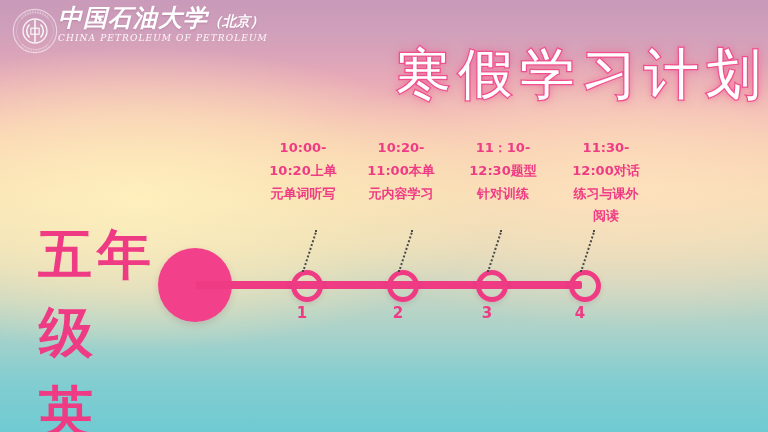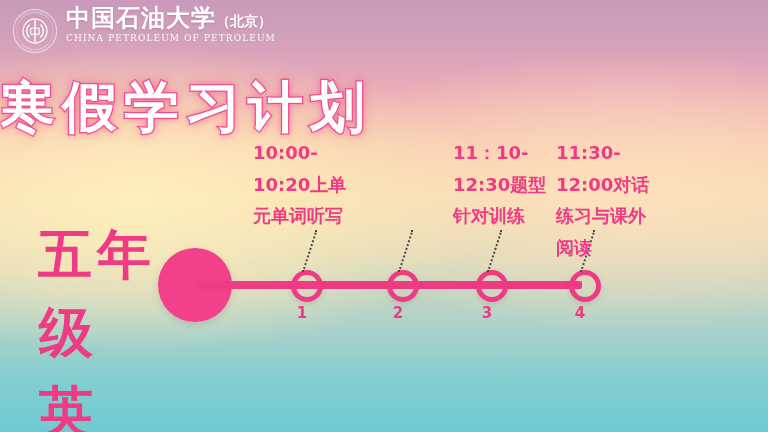--- a/index.html
+++ b/index.html
@@ -40,22 +40,23 @@
     display: flex;
     align-items: flex-start;
   }
   .logo-seal {
     width: 46px;
     height: 46px;
     margin-top: 2px;
     flex: 0 0 auto;
   }
   .logo-text-col {
-    margin-left: 8px;
+    margin-left: 0;
     line-height: 1;
+    font-style: italic;
   }
   .logo-cn {
     display: block;
     color: #ffffff;
     font-size: 24px;
     font-weight: 700;
     letter-spacing: 1px;
     font-family: "DejaVu Serif", "Liberation Serif", serif;
     text-shadow: 0 1px 2px rgba(150,90,130,0.35);
     white-space: nowrap;
@@ -73,32 +74,31 @@
     font-family: "DejaVu Serif", "Liberation Serif", serif;
     white-space: nowrap;
   }
 
   
   .main-title {
     position: absolute;
     left: 0;
     right: 0;
     top: 38px;
-    text-align: left;
+    text-align: right;
     font-family: "DejaVu Serif", "Liberation Serif", serif;
     font-size: 55px;
-    font-weight: 700;
+    font-weight: 400;
     letter-spacing: 7px;
     color: #ffffff;
     -webkit-text-stroke: 2.5px #f0518f;
     paint-order: stroke fill;
     text-shadow:
       0 0 6px rgba(242,80,140,0.75),
       0 0 14px rgba(242,80,140,0.45);
-    margin-top: 33px;
   }
 
   
   .subject {
     position: absolute;
     left: 38px;
     top: 215px;
     width: 118px;
     color: #ef3a84;
     font-family: "DejaVu Serif", "Liberation Serif", serif;
@@ -161,26 +161,26 @@
     border-left: 2px dotted #4a4a4a;
     transform-origin: bottom center;
     transform: rotate(18deg);
   }
 
   
   .task {
     position: absolute;
     width: 100px;
     color: #ef3a84;
-    font-size: 18px;
+    font-size: 13px;
     font-weight: 700;
     line-height: 1.75;
     font-family: "DejaVu Sans", "Liberation Sans", sans-serif;
     white-space: pre-line;
-    text-align: left;
+    text-align: center;
   }
 </style>
 </head>
 <body>
 
 <div id="slide">
 
   <div class="logo-block">
     <svg class="logo-seal" viewBox="0 0 100 100">
       <circle cx="50" cy="50" r="47" fill="none" stroke="rgba(255,255,255,0.55)" stroke-width="2.5"></circle>
@@ -222,20 +222,23 @@
     <div class="tl-connector" style="left:580px; top:228px"></div>
 
     <div class="tl-num" style="left:282px">1</div>
     <div class="tl-num" style="left:378px">2</div>
     <div class="tl-num" style="left:467px">3</div>
     <div class="tl-num" style="left:560px">4</div>
 
     <div class="task" style="left:253px; top:137px">10:00-
 10:20上单
 元单词听写</div>
+    <div class="task" style="left:351px; top:137px">10:20-
+11:00本单
+元内容学习</div>
     <div class="task" style="left:453px; top:137px">11：10-
 12:30题型
 针对训练</div>
     <div class="task" style="left:556px; top:137px">11:30-
 12:00对话
 练习与课外
 阅读</div>
   </div>
 
 </div>

